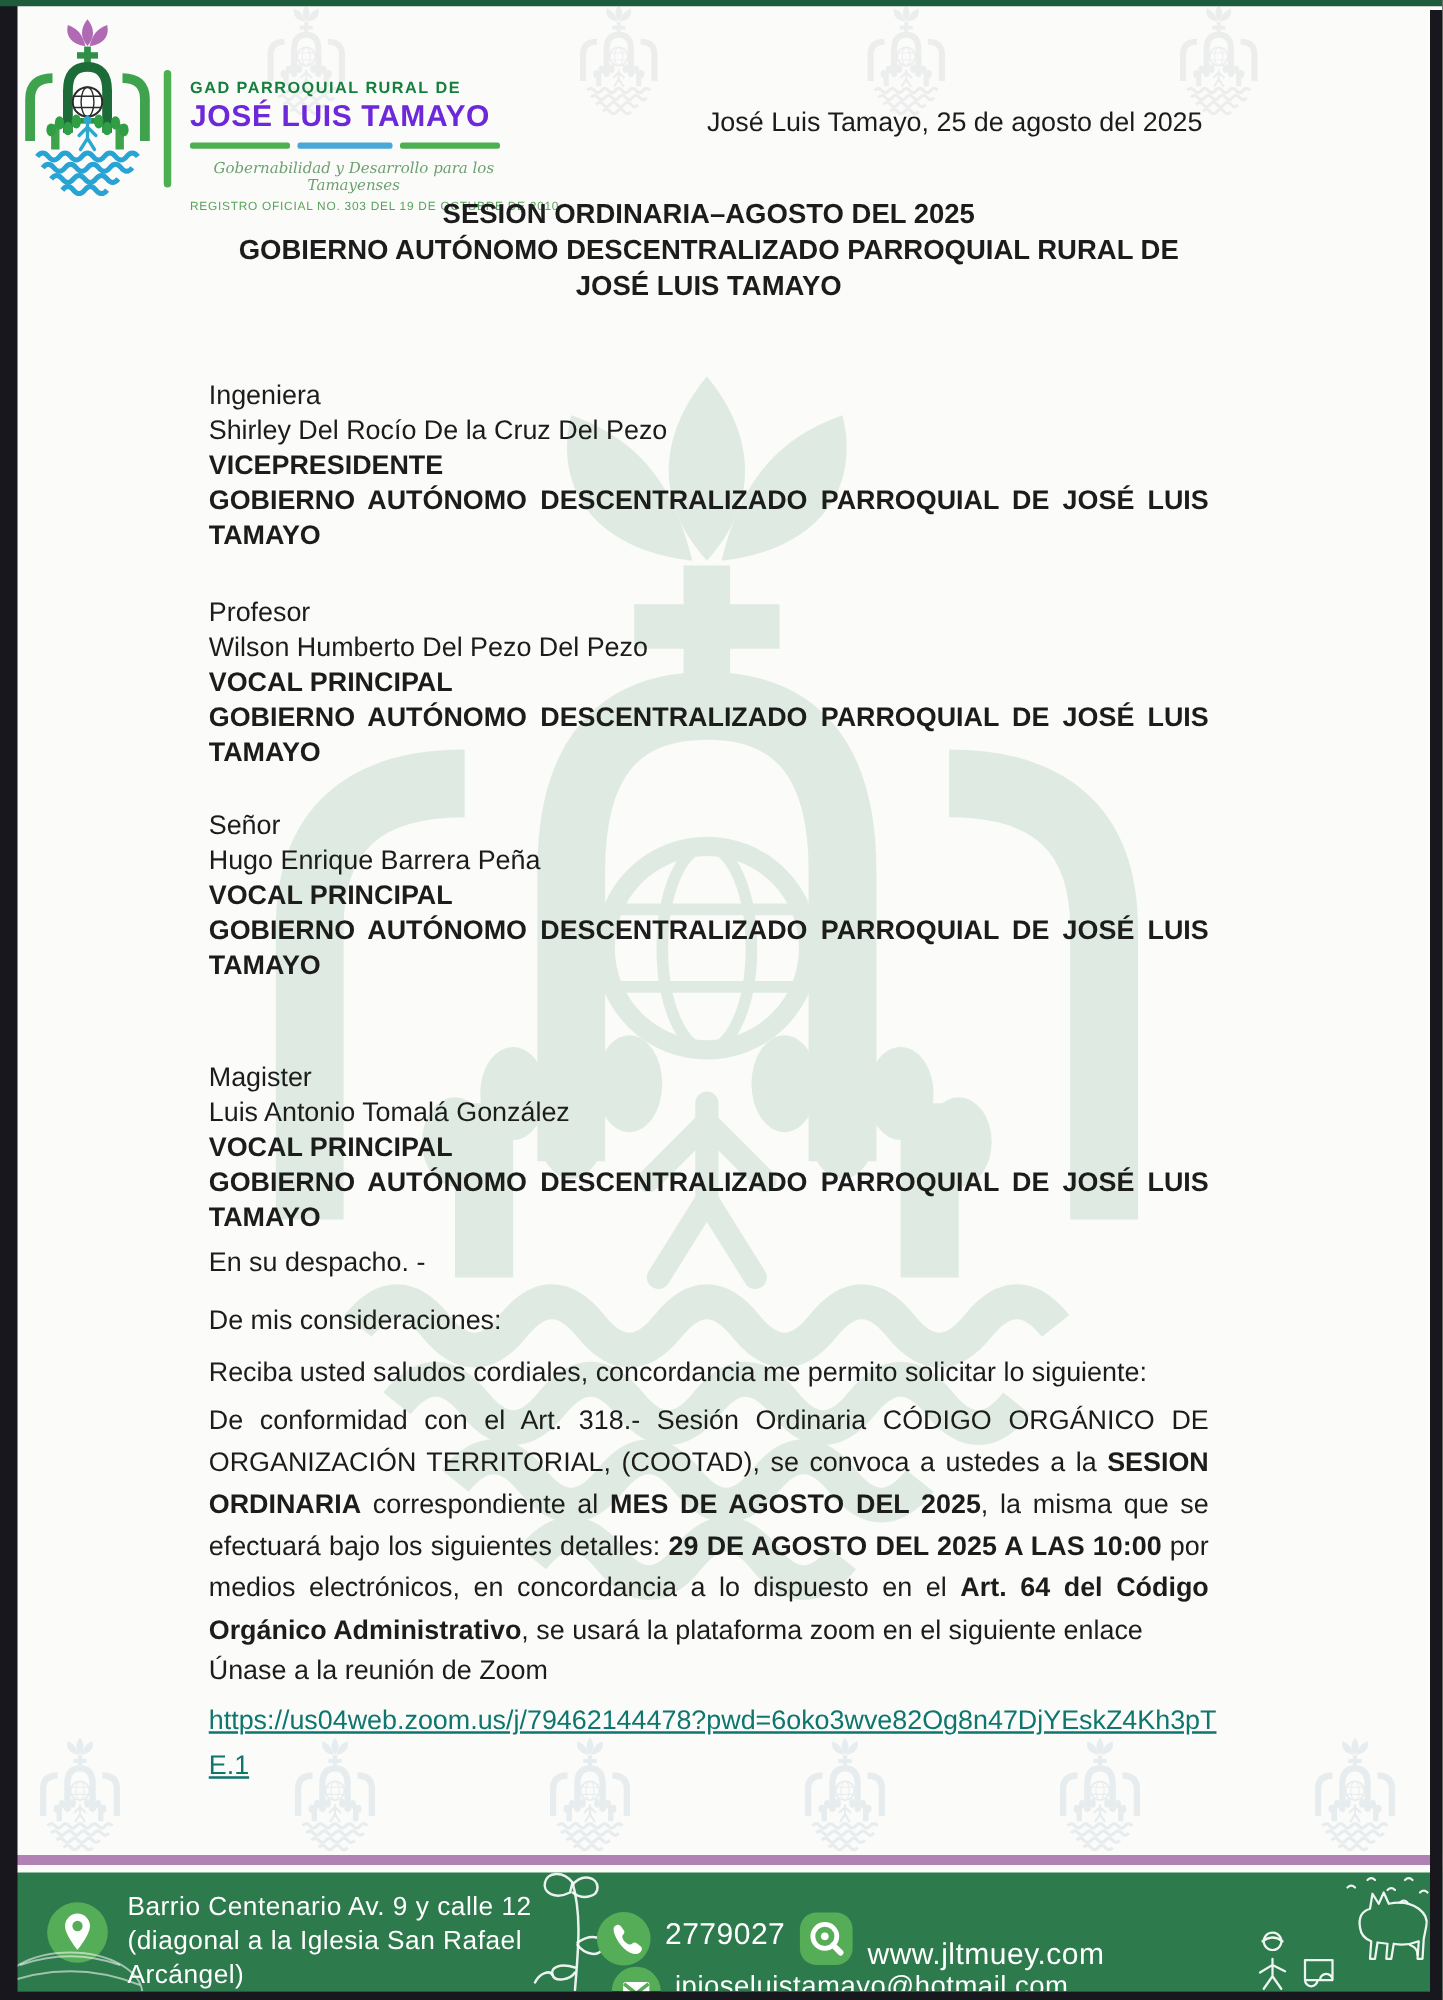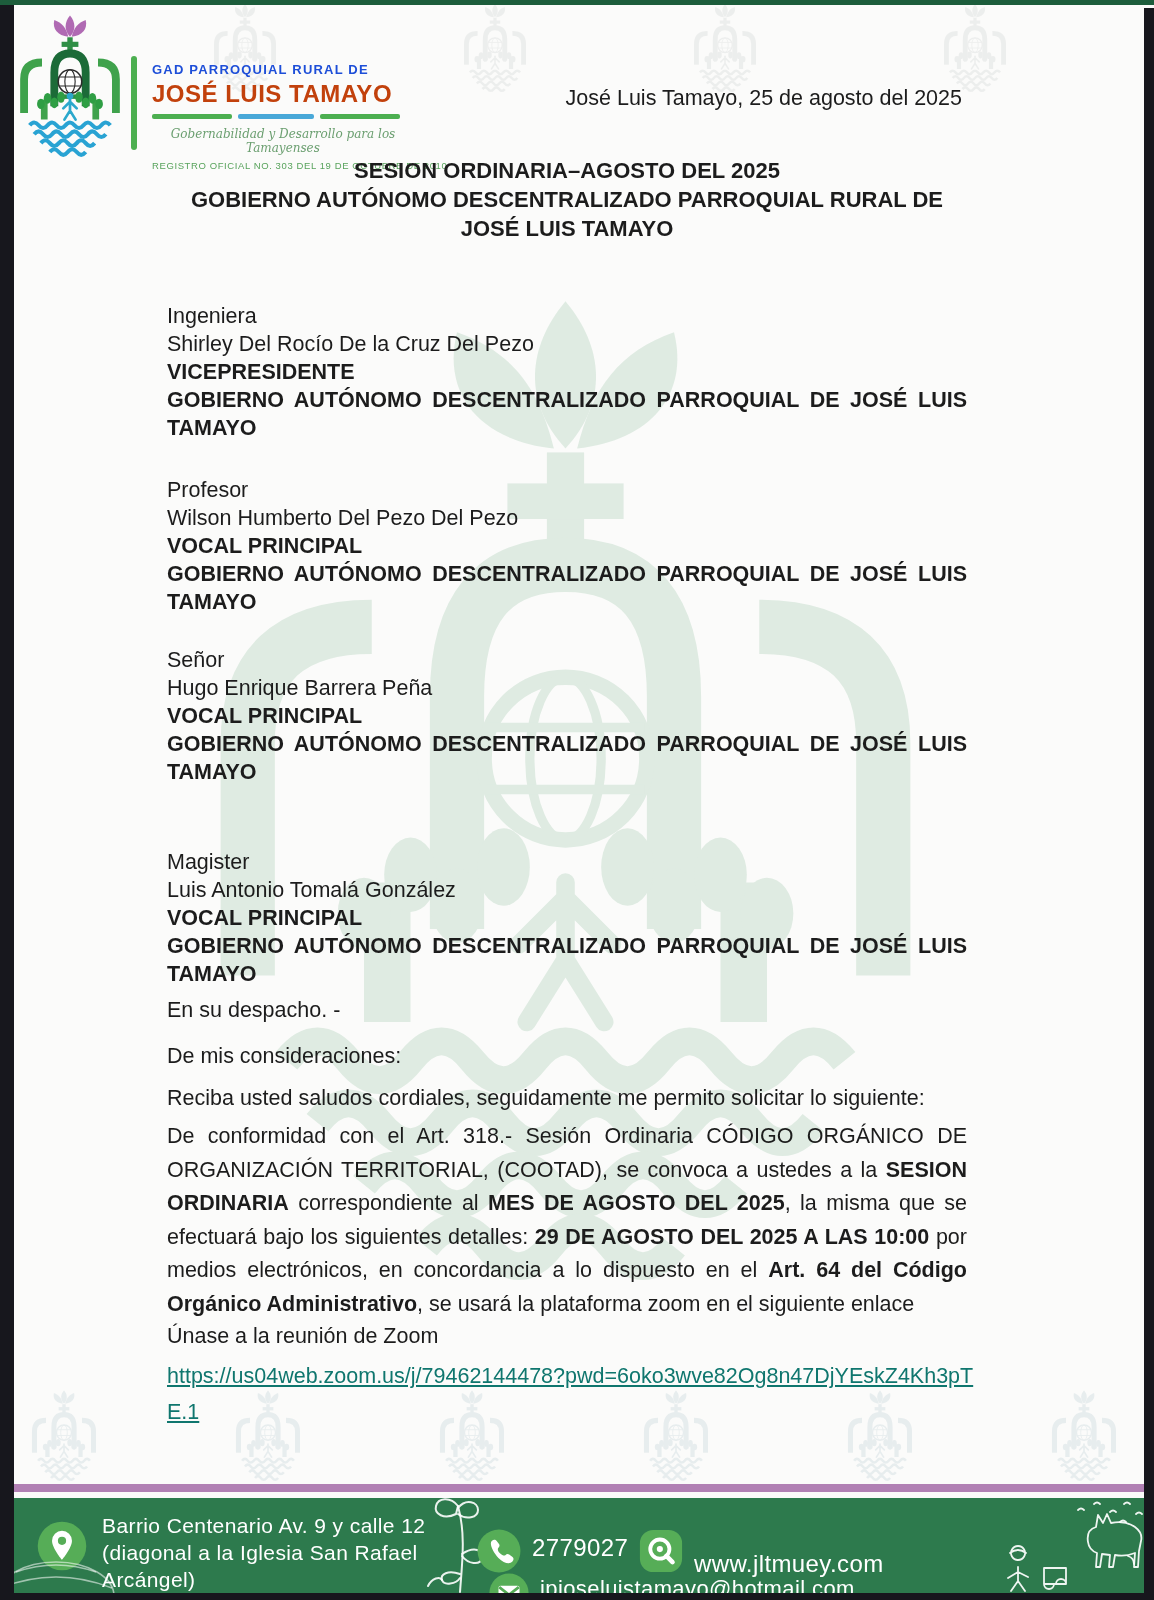--- a/index.html
+++ b/index.html
@@ -16,22 +16,22 @@
   .wm{position:absolute;z-index:0;}
   .wm svg{display:block;width:100%;height:100%;}
   .wm-top{color:#9aa3a3;opacity:.14;}
   .wm-center{color:#b9d6c2;opacity:.42;}
   .wm-bottom{color:#86a7b4;opacity:.16;}
 
   
   .logo-emblem{position:absolute;left:14px;top:12px;width:112px;height:148px;z-index:2;}
   .logo-divider{position:absolute;left:131px;top:56px;width:6px;height:94px;background:#4caf50;border-radius:3px;z-index:2;}
   .logo-text{position:absolute;left:152px;top:62px;width:262px;text-align:center;z-index:2;}
-  .logo-org-small{font-size:13px;font-weight:700;letter-spacing:1.2px;color:#1d4ed8;text-align:left;}
-  .logo-org-name{font-size:24px;font-weight:800;letter-spacing:.5px;color:#c2410c;text-align:left;margin-top:3px;white-space:nowrap;}
+  .logo-org-small{font-size:13px;font-weight:700;letter-spacing:1.2px;color:#15803d;text-align:left;}
+  .logo-org-name{font-size:24px;font-weight:800;letter-spacing:.5px;color:#6d28d9;text-align:left;margin-top:3px;white-space:nowrap;}
   .logo-bars{display:flex;gap:6px;margin-top:6px;}
   .logo-bars i{display:block;height:5px;border-radius:2px;}
   .bar-g{width:80px;background:#4caf50;}
   .bar-b{width:76px;background:#49a8d8;}
   .logo-slogan{margin-top:8px;font-family:"DejaVu Serif",serif;font-style:italic;font-size:12px;color:#6b9f70;}
   .logo-registry{margin-top:5px;font-size:9.5px;letter-spacing:.6px;color:#58a35c;white-space:nowrap;}
 
   .date-line{position:absolute;top:86px;right:192px;font-size:21.5px;z-index:2;}
 
   .doc-title{position:absolute;left:167px;top:156px;width:800px;text-align:center;
@@ -247,21 +247,21 @@
   </div>
   <div class="recipient-block rb-4">
     <div>Magister</div>
     <div>Luis Antonio Tomalá González</div>
     <div class="b">VOCAL PRINCIPAL</div>
     <div class="org">GOBIERNO AUTÓNOMO DESCENTRALIZADO PARROQUIAL DE JOSÉ LUIS TAMAYO</div>
   </div>
 
   <div class="simple-line l-despacho">En su despacho. -</div>
   <div class="simple-line l-consid">De mis consideraciones:</div>
-  <div class="simple-line l-intro">Reciba usted saludos cordiales, seguidamente me permito solicitar lo siguiente:</div>
+  <div class="simple-line l-intro">Reciba usted saludos cordiales, concordancia me permito solicitar lo siguiente:</div>
 
   <div class="para"><span>De conformidad con el Art. 318.- Sesión Ordinaria </span><span>CÓDIGO ORGÁNICO DE ORGANIZACIÓN TERRITORIAL, (COOTAD)</span><span>, se convoca a ustedes a la </span><span class="b">SESION ORDINARIA</span><span> correspondiente al </span><span class="b">MES DE AGOSTO DEL 2025</span><span>, la misma que se efectuará bajo los siguientes detalles: </span><span class="b">29 DE AGOSTO DEL 2025 A LAS 10:00</span><span> por medios electrónicos, en concordancia a lo dispuesto en el </span><span class="b">Art. 64 del Código Orgánico Administrativo</span><span>, se usará la plataforma zoom en el siguiente enlace</span></div>
 
   <div class="zoom-invite">Únase a la reunión de Zoom</div>
   <a class="zoom-link" href="#">https://us04web.zoom.us/j/79462144478?pwd=6oko3wve82Og8n47DjYEskZ4Kh3pTE.1</a>
 
   <div class="footer-purple"></div>
   <div class="footer-green"></div>
 
   <div class="fitem f-pin-ic">

